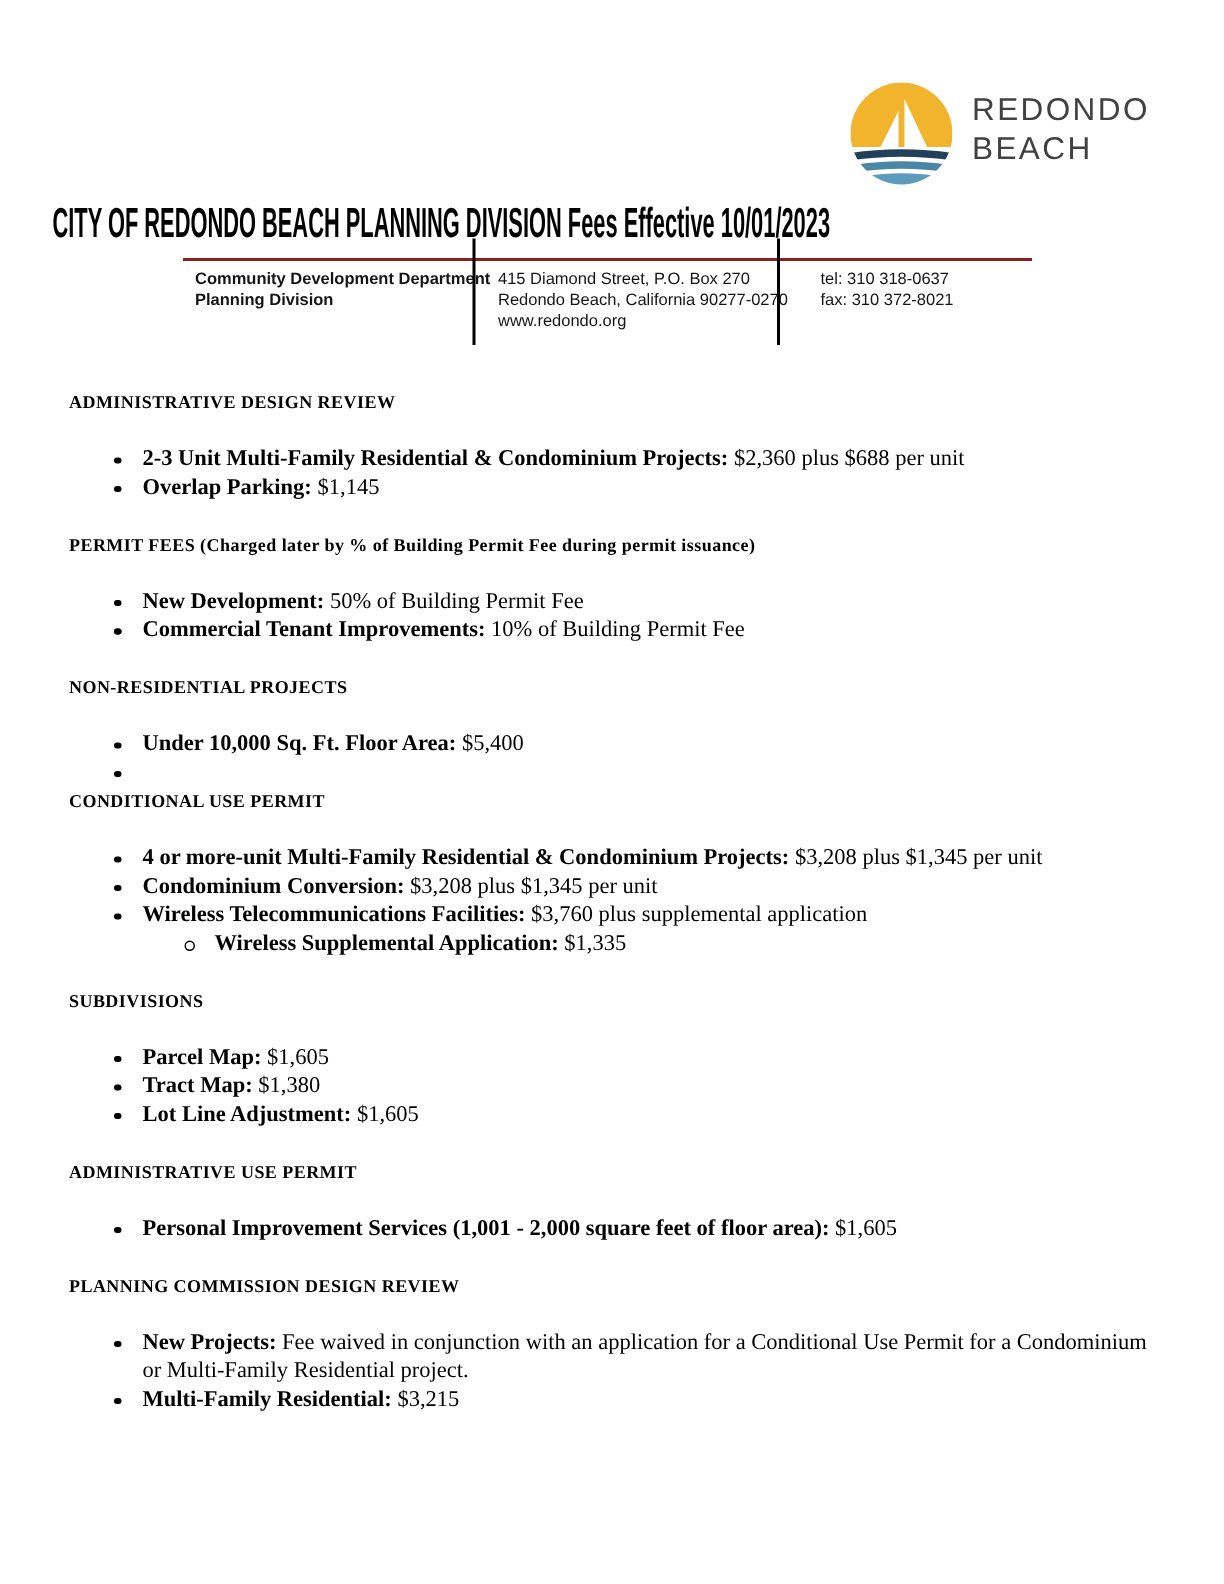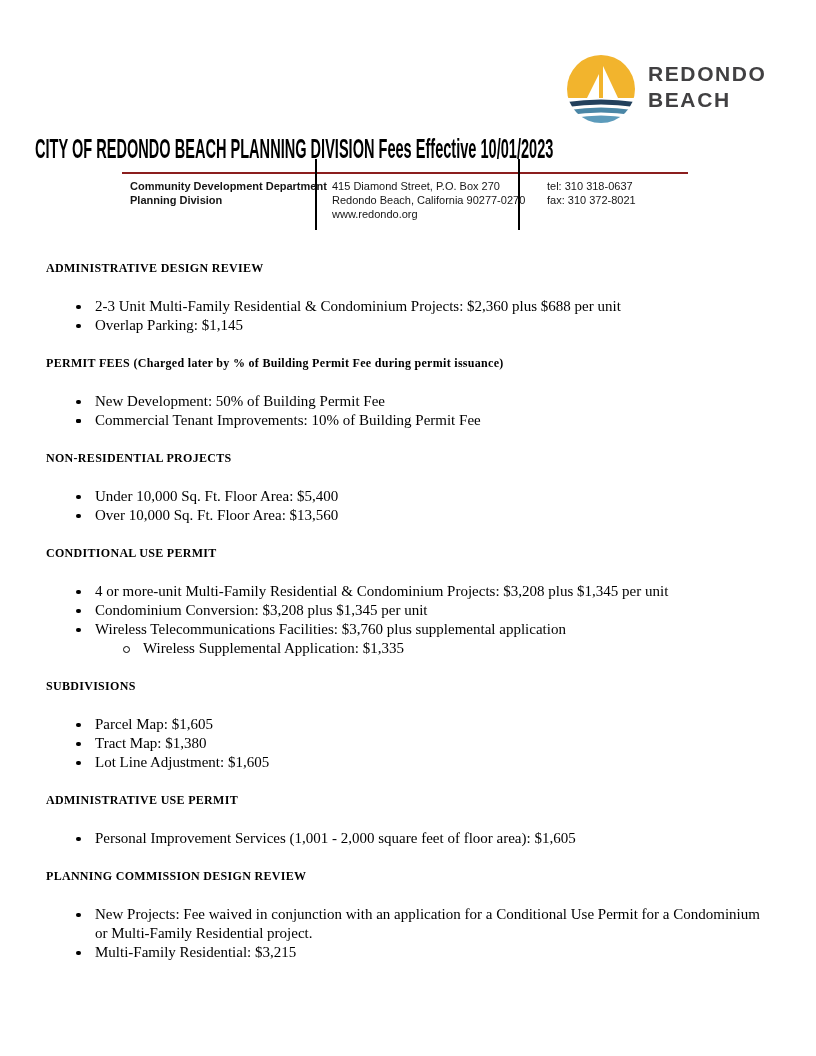--- a/index.html
+++ b/index.html
@@ -3,21 +3,21 @@
 <meta charset="utf-8">
 <style>
   html,body{margin:0;padding:0;background:#e8e8e8}
   .page{position:relative;width:816px;height:1056px;margin:0 auto;background:#ffffff;
         font-family:"Liberation Serif",serif;color:#000;overflow:hidden}
 
   
   .logo{position:absolute;left:567px;top:55px;display:flex;align-items:flex-start}
   .logo-mark{width:68px;height:68px;display:block}
   .brand{margin-left:13px;margin-top:6px;font-family:"Liberation Sans",sans-serif;
-         font-weight:700;font-size:21px;line-height:26px;letter-spacing:1.6px;
+         font-weight:400;font-size:21px;line-height:26px;letter-spacing:1.6px;
          color:var(--brand-text,#414042)}
   .brand span{display:block}
 
   
   .doc-title{position:absolute;left:35px;top:135px;margin:0;
              font-family:"Liberation Sans",sans-serif;font-weight:700;font-size:28px;
              line-height:28px;white-space:nowrap;color:#000;
              transform:scaleX(0.52);transform-origin:0 0}
 
   
@@ -35,21 +35,21 @@
   .lh-contact{left:547px}
 
   
   main{position:absolute;left:46px;top:258px;width:726px}
   .sec-heading{margin:0 0 19px 0;font-size:12px;line-height:20px;font-weight:700;letter-spacing:0.3px}
   .fee-list{list-style:none;margin:0 0 18px 0;padding:0}
   .fee-item{position:relative;padding-left:49px;font-size:15px;line-height:19px}
   .marker{position:absolute;left:30px;top:7.5px;width:4.5px;height:4.5px;border-radius:50%;background:#000}
   .fee-item.level2{padding-left:97px}
   .fee-item.level2 .marker{left:77px;top:7px;width:5px;height:5px;background:transparent;border:1.2px solid #000}
-  .item-label{font-weight:400}
+  .item-label{font-weight:700}
 
   
   .c-yellow{fill:var(--logo-yellow,#F2B42D)}
   .c-navy{fill:var(--logo-navy,#22405C)}
   .c-mblue{fill:var(--logo-midblue,#4A86A6)}
   .c-lblue{fill:var(--logo-lightblue,#5C9BBB)}
 </style>
 </head>
 <body>
 
@@ -139,21 +139,20 @@
     <section class="fee-section">
       <h2 class="sec-heading">NON-RESIDENTIAL PROJECTS</h2>
       <ul class="fee-list">
     <li class="fee-item">
       <span class="marker"></span>
       <span class="item-text"><b class="item-label">Under 10,000 Sq. Ft. Floor Area:</b><span class="item-value"> $5,400</span></span>
     </li>
 
     <li class="fee-item">
       <span class="marker"></span>
-      <span class="item-text"><b class="item-label">Over 10,000 Sq. Ft. Floor Area:</b><span class="item-value"> $13,560</span></span>
     </li>
   </ul>
     </section>
 
     <section class="fee-section">
       <h2 class="sec-heading">CONDITIONAL USE PERMIT</h2>
       <ul class="fee-list">
 
     <li class="fee-item">
       <span class="marker"></span>

